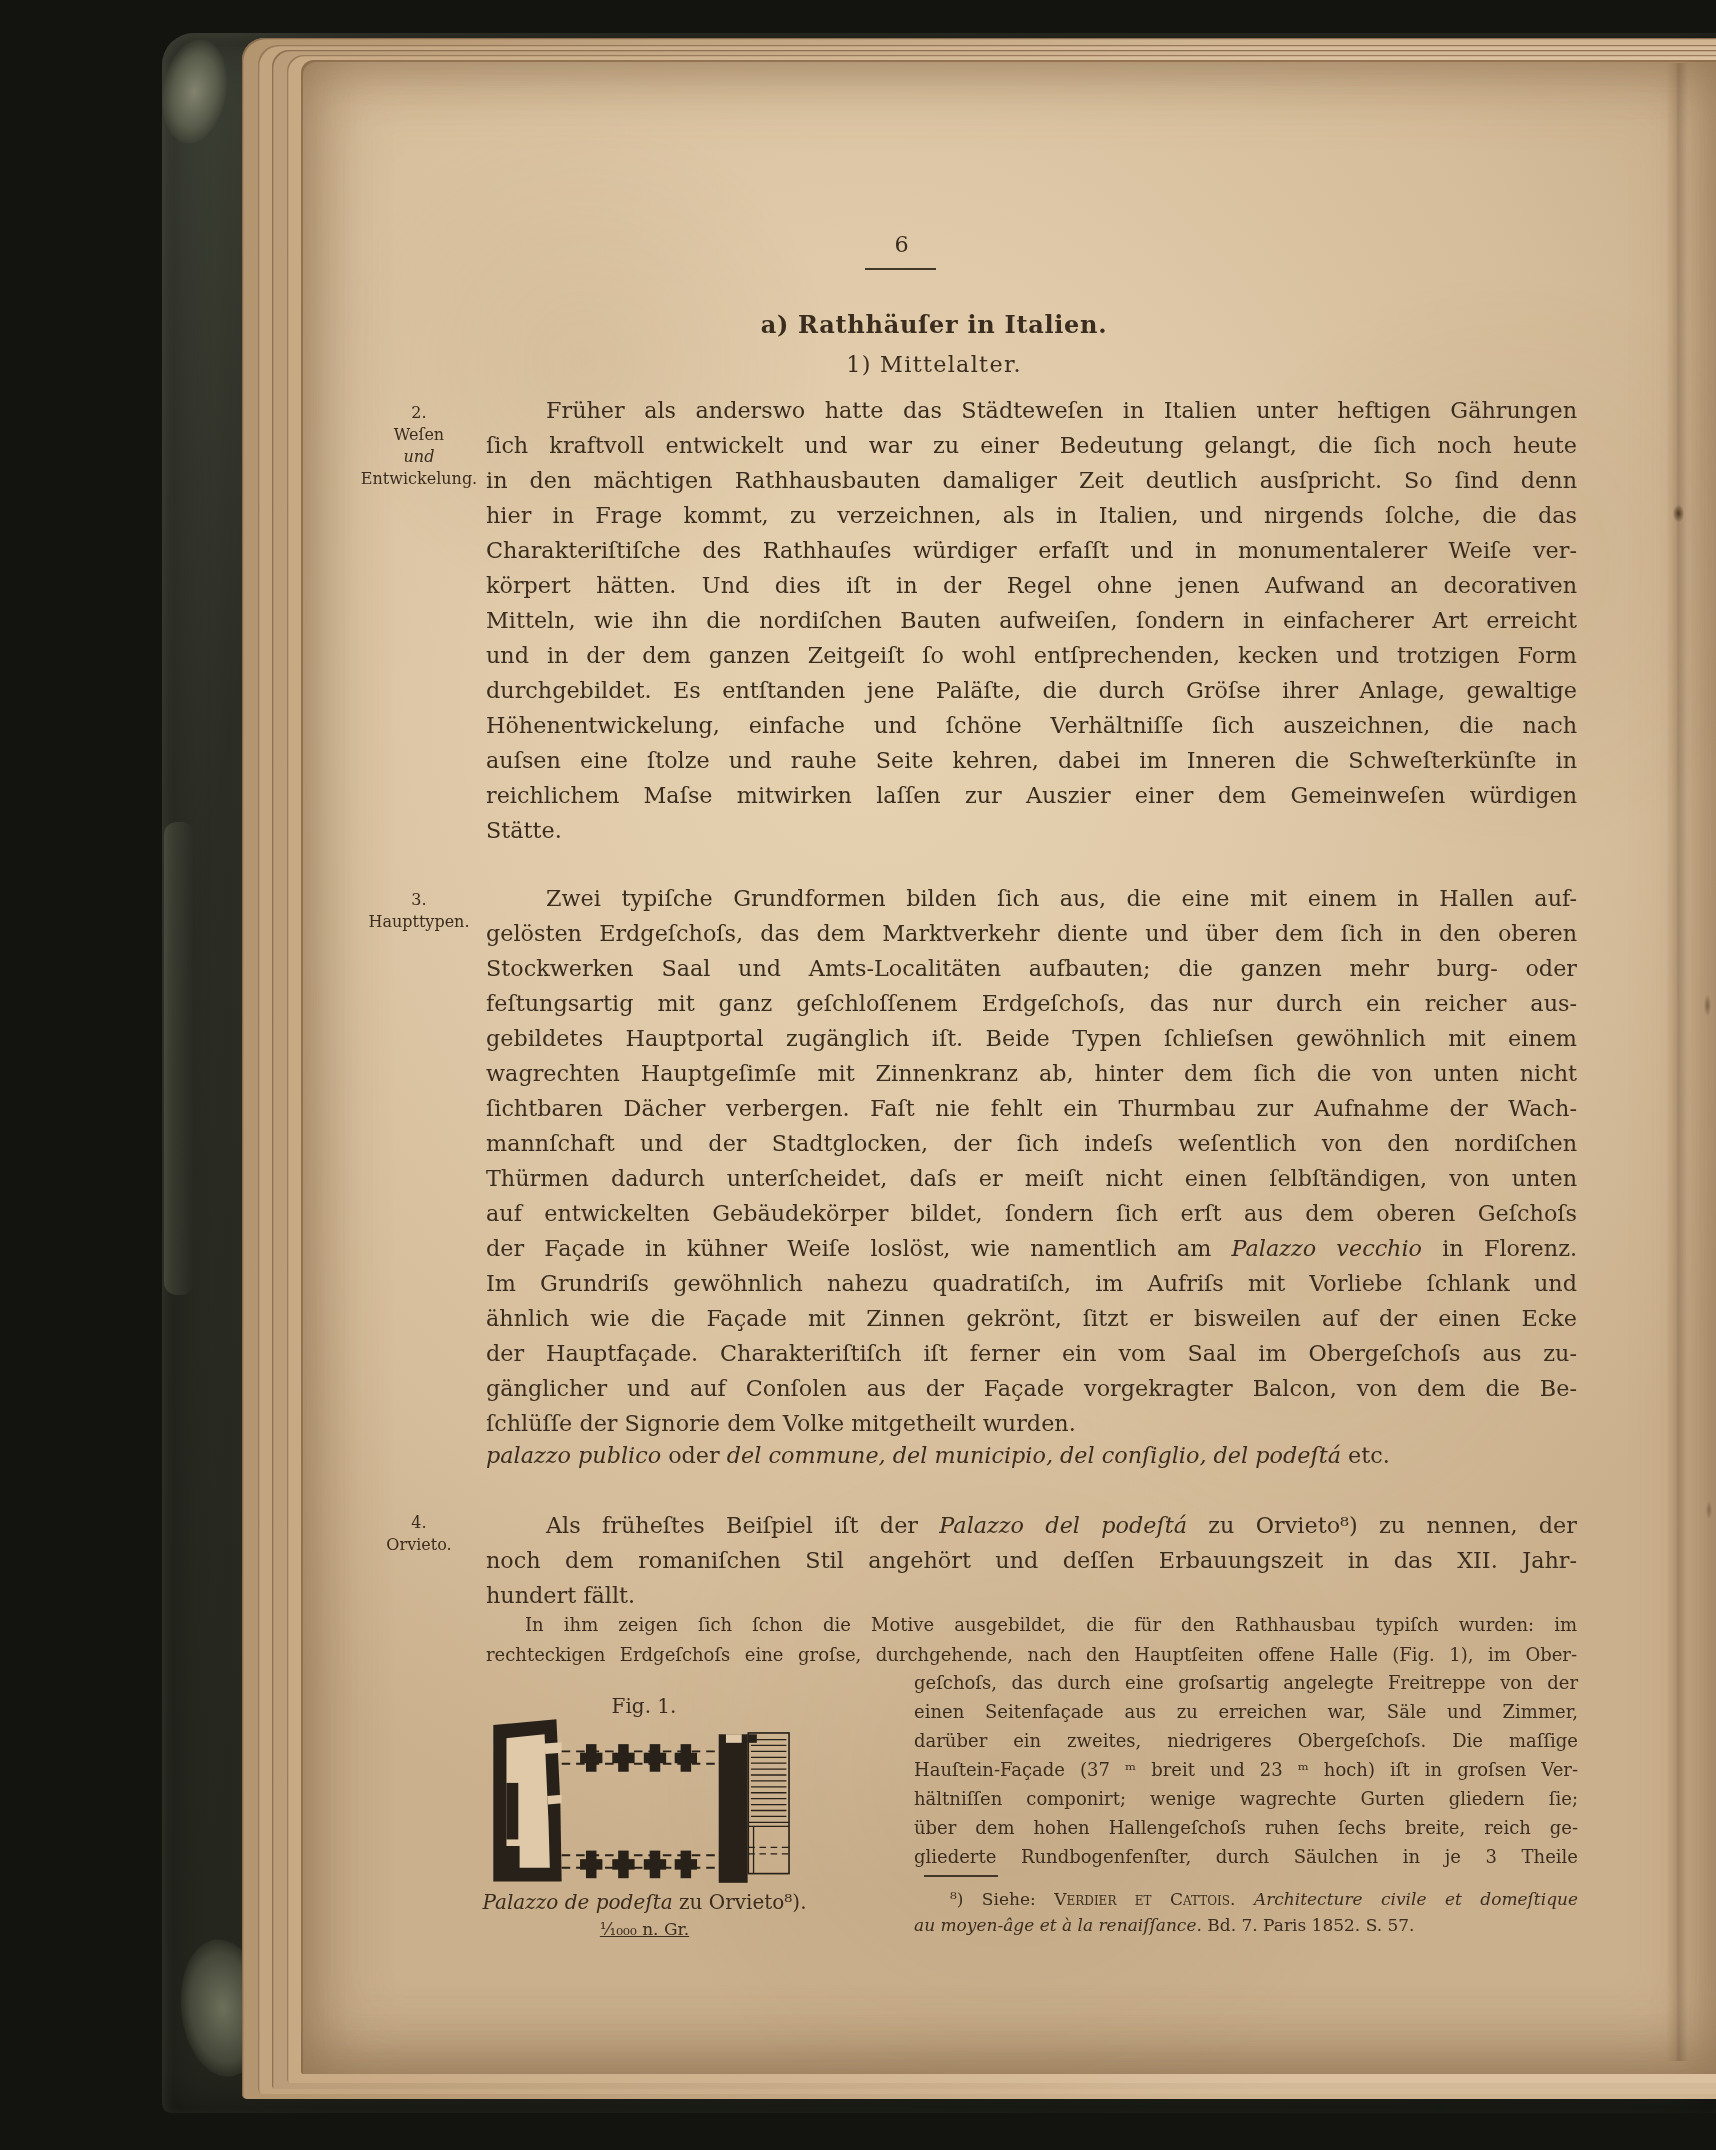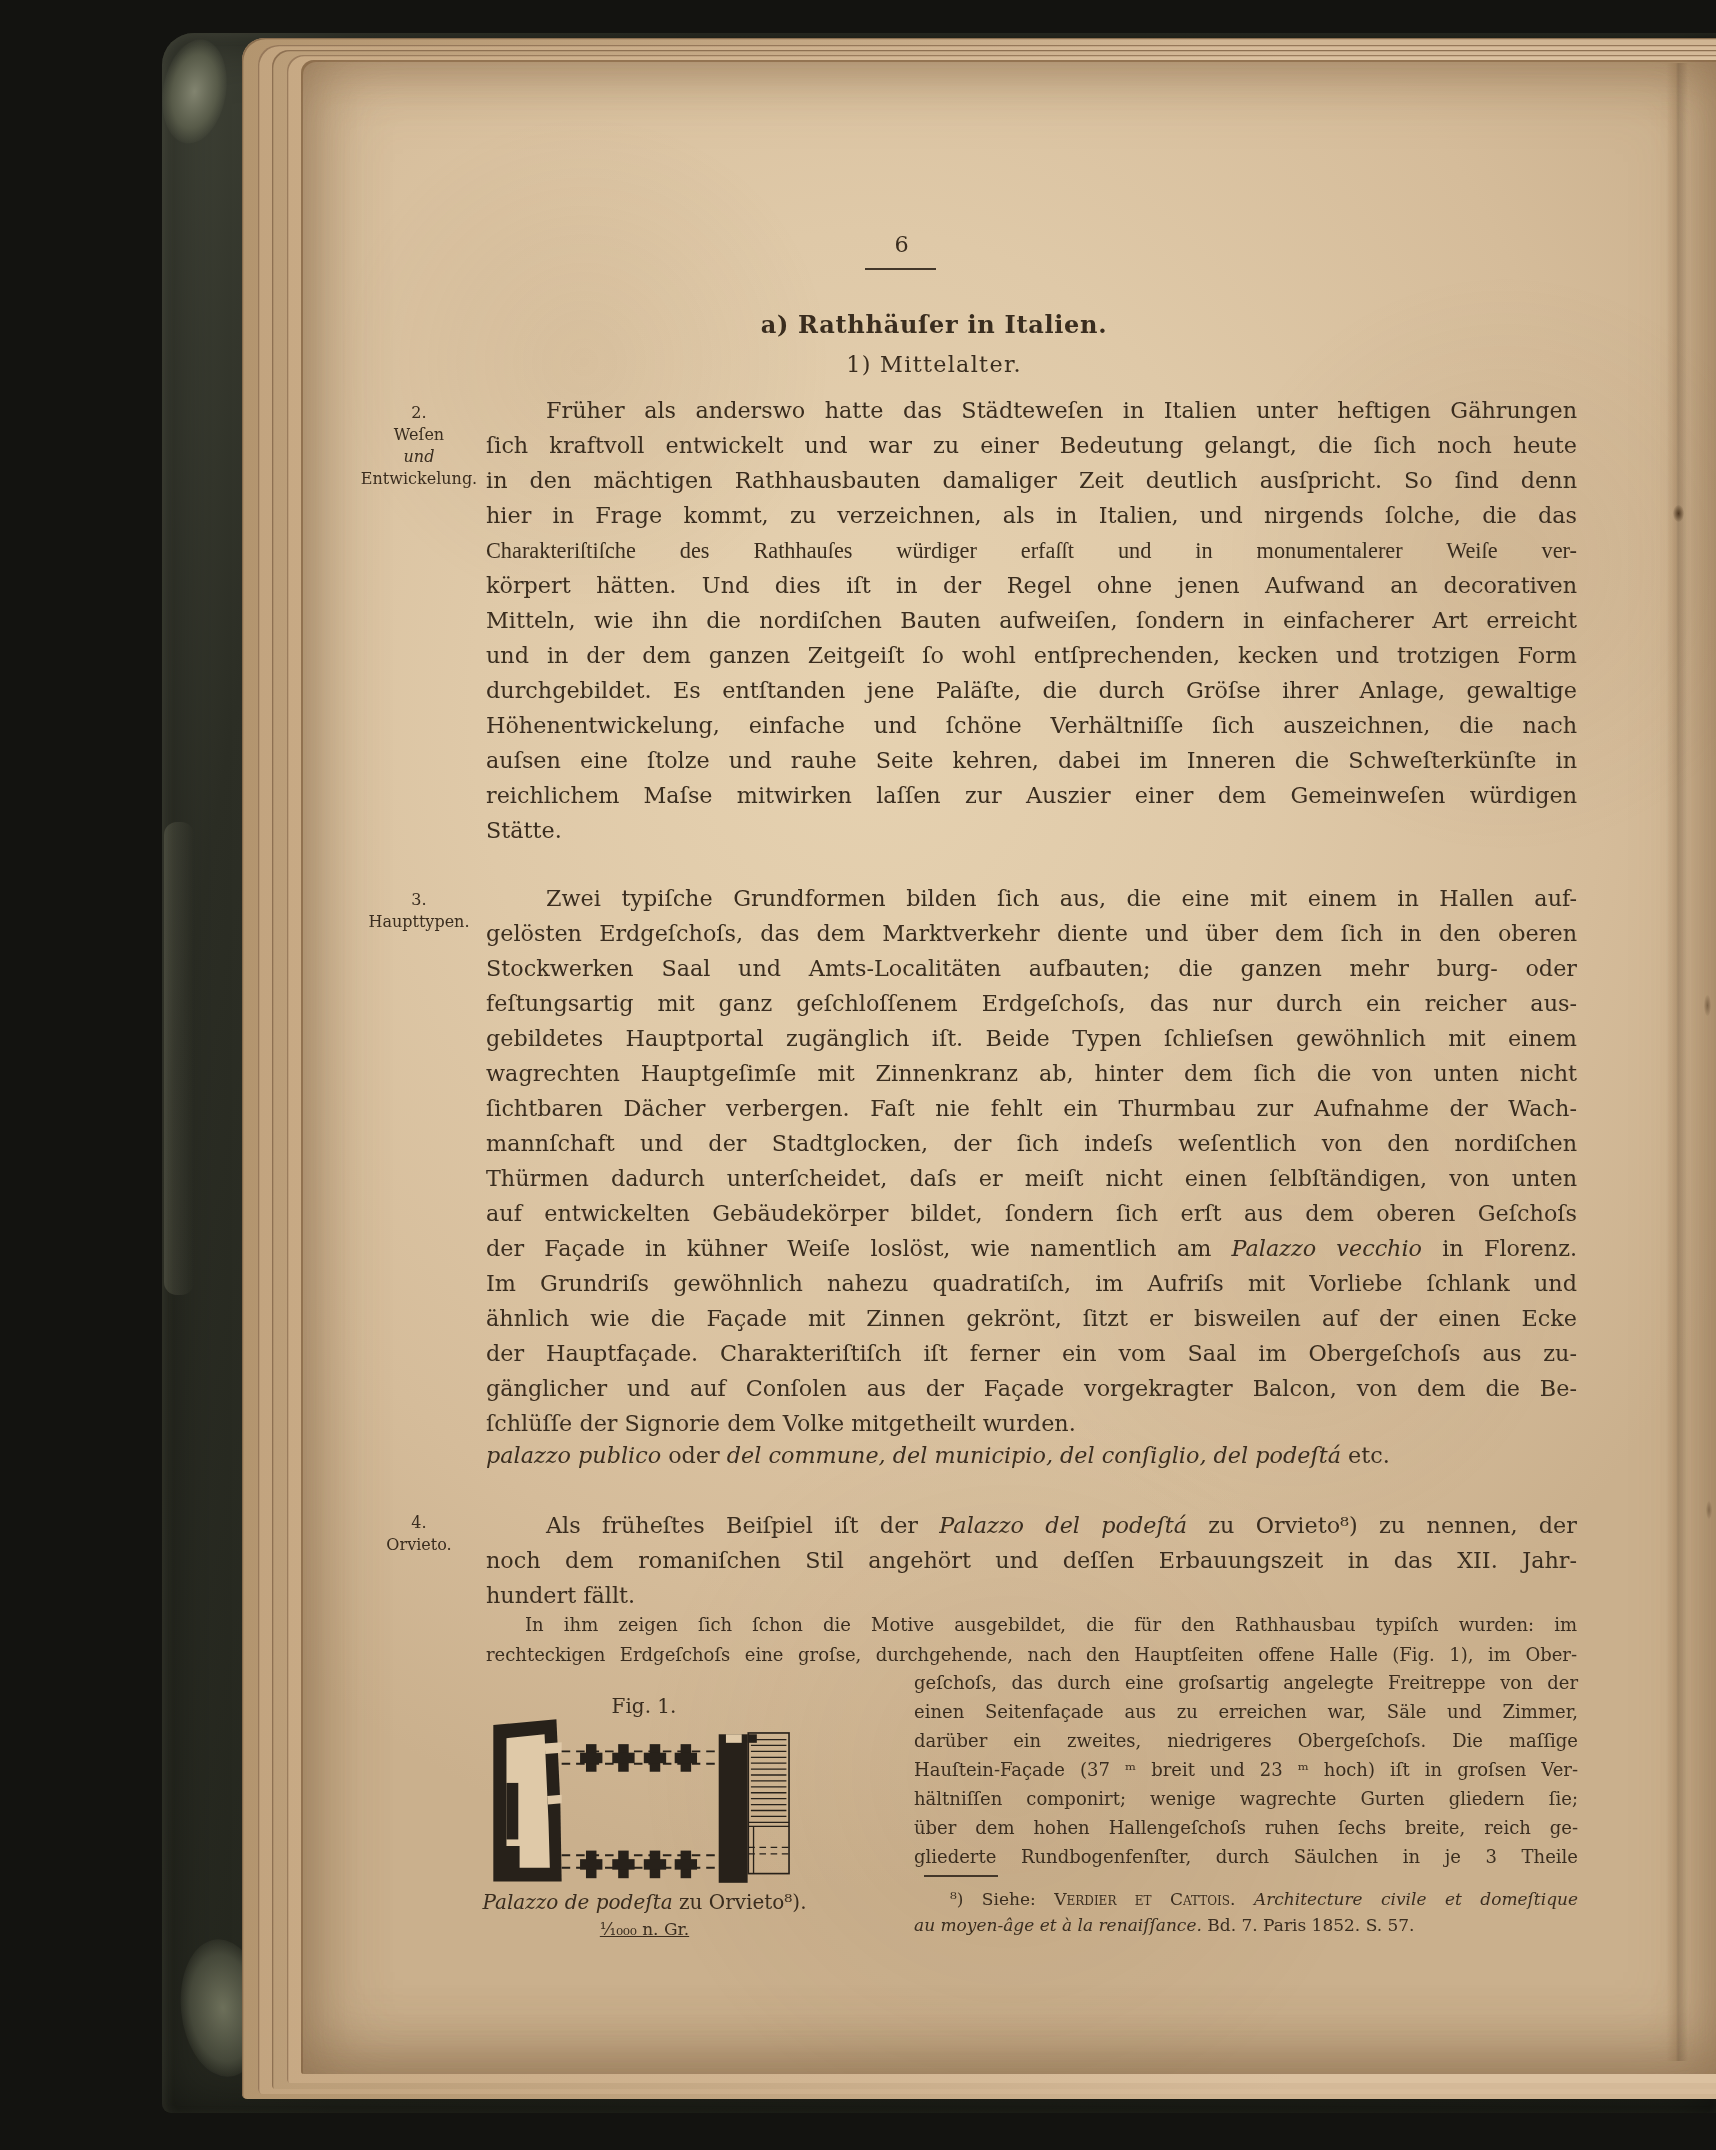--- a/index.html
+++ b/index.html
@@ -88,21 +88,21 @@
       </div>
       <div class="block center" style="left: 355px; top: 1512px; width: 128px; font-size: 16px;">
         <div class="tline" style="height: 22px; line-height: 22px;"><span>4.</span></div>
         <div class="tline" style="height: 22px; line-height: 22px;"><span>Orvieto.</span></div>
       </div>
       <div class="block" style="left: 486px; top: 393px; width: 1091px; font-size: 22.3px;">
         <div class="tline" style="height: 35px; line-height: 35px; text-indent: 60px;"><span>Früher als anderswo hatte das Städteweſen in Italien unter heftigen Gährungen</span></div>
         <div class="tline" style="height: 35px; line-height: 35px;"><span>ſich kraftvoll entwickelt und war zu einer Bedeutung gelangt, die ſich noch heute</span></div>
         <div class="tline" style="height: 35px; line-height: 35px;"><span>in den mächtigen Rathhausbauten damaliger Zeit deutlich ausſpricht.  So ſind denn</span></div>
         <div class="tline" style="height: 35px; line-height: 35px;"><span>hier in Frage kommt, zu verzeichnen, als in Italien, und nirgends ſolche, die das</span></div>
-        <div class="tline" style="height: 35px; line-height: 35px; font-family: Liberation Serif, serif;"><span>Charakteriſtiſche des Rathhauſes würdiger erfaſſt und in monumentalerer Weiſe ver-</span></div>
+        <div class="tline" style="height: 35px; line-height: 35px;"><span>Charakteriſtiſche des Rathhauſes würdiger erfaſſt und in monumentalerer Weiſe ver-</span></div>
         <div class="tline" style="height: 35px; line-height: 35px;"><span>körpert hätten.  Und dies iſt in der Regel ohne jenen Aufwand an decorativen</span></div>
         <div class="tline" style="height: 35px; line-height: 35px;"><span>Mitteln, wie ihn die nordiſchen Bauten aufweiſen, ſondern in einfacherer Art erreicht</span></div>
         <div class="tline" style="height: 35px; line-height: 35px;"><span>und in der dem ganzen Zeitgeiſt ſo wohl entſprechenden, kecken und trotzigen Form</span></div>
         <div class="tline" style="height: 35px; line-height: 35px;"><span>durchgebildet.  Es entſtanden jene Paläſte, die durch Gröſse ihrer Anlage, gewaltige</span></div>
         <div class="tline" style="height: 35px; line-height: 35px;"><span>Höhenentwickelung, einfache und ſchöne Verhältniſſe ſich auszeichnen, die nach</span></div>
         <div class="tline" style="height: 35px; line-height: 35px;"><span>auſsen eine ſtolze und rauhe Seite kehren, dabei im Inneren die Schweſterkünſte in</span></div>
         <div class="tline" style="height: 35px; line-height: 35px;"><span>reichlichem Maſse mitwirken laſſen zur Auszier einer dem Gemeinweſen würdigen</span></div>
         <div class="tline ragged" style="height: 35px; line-height: 35px;"><span>Stätte.</span></div>
       </div>
       <div class="block" style="left: 486px; top: 881px; width: 1091px; font-size: 22.3px;">

